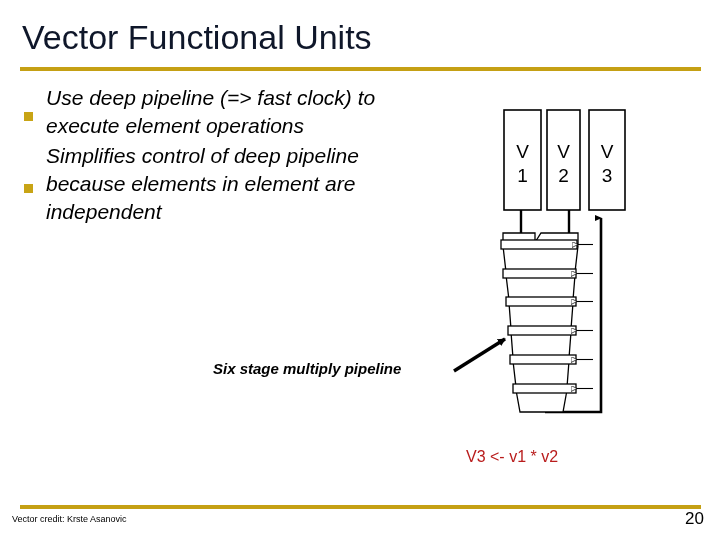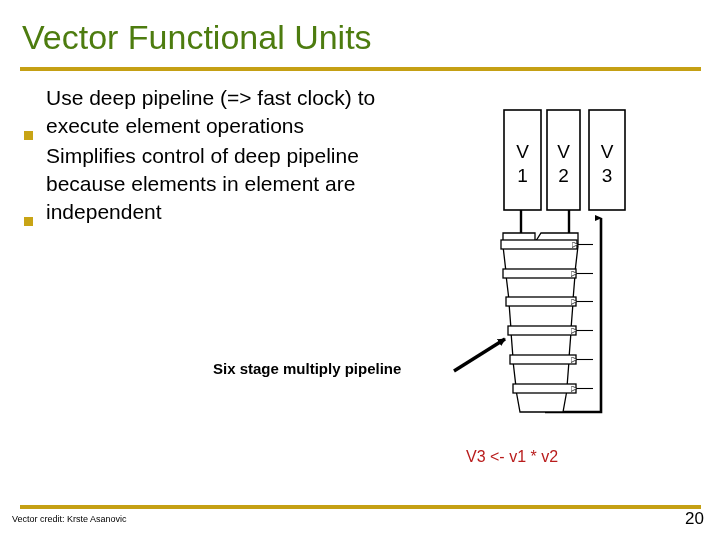--- a/index.html
+++ b/index.html
@@ -17,43 +17,44 @@
   }
 
   
   #slide-title {
     position: absolute;
     left: 22px;
     top: 18px;
     font-size: 34px;
     font-weight: normal;
     letter-spacing: 0px;
-    color: #4d7c0f;
+    color: #0f172a;
     white-space: nowrap;
   }
   #title-rule {
     position: absolute;
     left: 20px;
     top: 67px;
     width: 681px;
     height: 4px;
     background: #c5a014;
   }
 
   
   #bullet-list {
     position: absolute;
     left: 24px;
     top: 84px;
     width: 370px;
   }
   .bullet-row {
     display: flex;
-    align-items: flex-end;
+    align-items: center;
     margin-bottom: 2px;
+    font-style: italic;
   }
   .bullet-marker {
     width: 9px;
     height: 9px;
     background: #c8a415;
     flex: 0 0 auto;
     margin-top: 10px;
     margin-right: 13px;
   }
   .bullet-text {
@@ -78,20 +79,21 @@
     text-anchor: middle;
   }
 
   
   #pipeline-caption {
     position: absolute;
     left: 213px;
     top: 360px;
     font-size: 15px;
     font-weight: bold;
+    font-style: italic;
     color: #000000;
     white-space: nowrap;
   }
 
   
   #equation {
     position: absolute;
     left: 466px;
     top: 448px;
     font-size: 16px;

